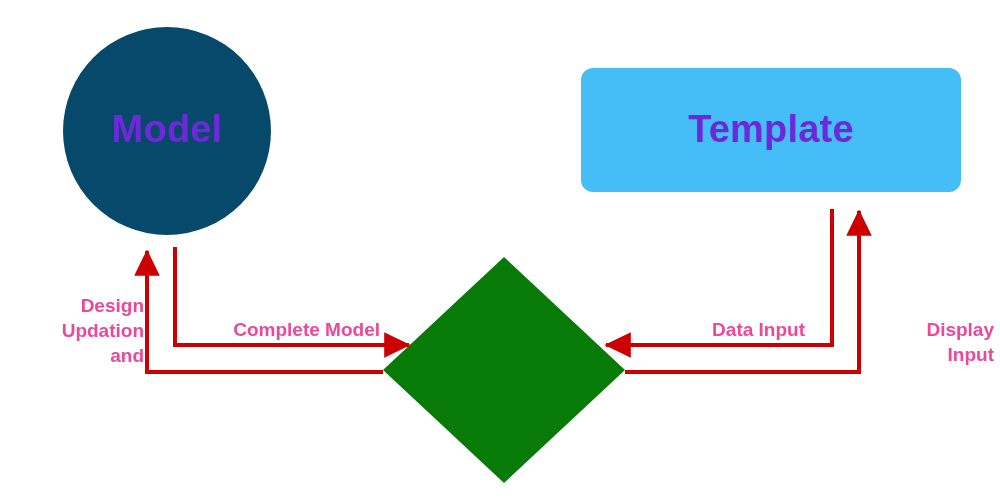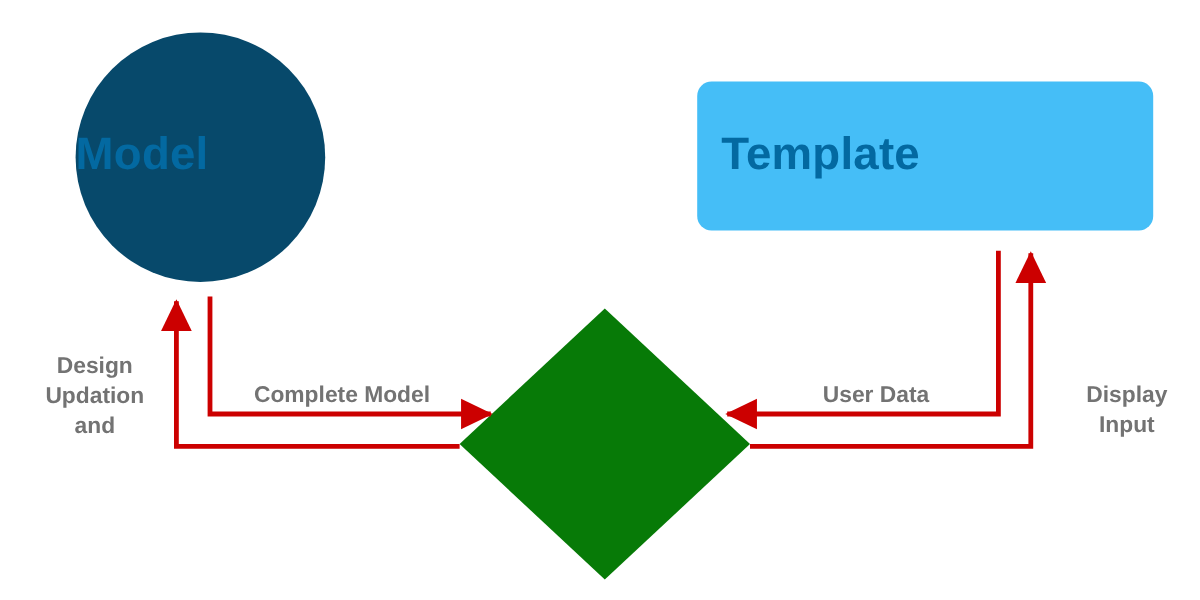--- a/index.html
+++ b/index.html
@@ -20,55 +20,55 @@
   }
   #diagram-svg {
     position: absolute;
     left: 0;
     top: 0;
     width: 1000px;
     height: 500px;
   }
   .node-label {
     position: absolute;
-    color: #0369a1;
+    color: #6d28d9;
     font-weight: bold;
     letter-spacing: 0.2px;
+    text-align: center;
     white-space: nowrap;
     -webkit-font-smoothing: antialiased;
   }
   #model-label {
     left: 63px;
     top: 105px;
     width: 208px;
     font-size: 38px;
     line-height: 48px;
   }
   #template-label {
     left: 581px;
     top: 105px;
     width: 380px;
     font-size: 38px;
     line-height: 48px;
-    margin-left: 20px;
   }
   #view-label {
     left: 383px;
     top: 347px;
     width: 242px;
     font-size: 36px;
     line-height: 46px;
   }
   .edge-label {
     position: absolute;
-    color: #737373;
+    color: #ec4899;
     font-weight: bold;
     font-size: 19px;
     line-height: 25px;
-    text-align: center;
+    text-align: right;
     white-space: nowrap;
   }
   #label-design-and-updation {
     left: 14px;
     top: 293px;
     width: 130px;
   }
   #label-complete-data {
     left: 190px;
     top: 317px;
@@ -118,20 +118,20 @@
 
 
   <div class="edge-label" id="label-design-and-updation">
     <div>Design</div>
     <div>Updation</div>
     <div>and</div>
   </div>
 
   <div class="edge-label" id="label-complete-data">Complete Model</div>
 
-  <div class="edge-label" id="label-user-input">User Data</div>
+  <div class="edge-label" id="label-user-input">Data Input</div>
 
   <div class="edge-label" id="label-display-data">
     <div>Display</div>
     <div>Input</div>
   </div>
 
 </div>
 
 </body></html>

